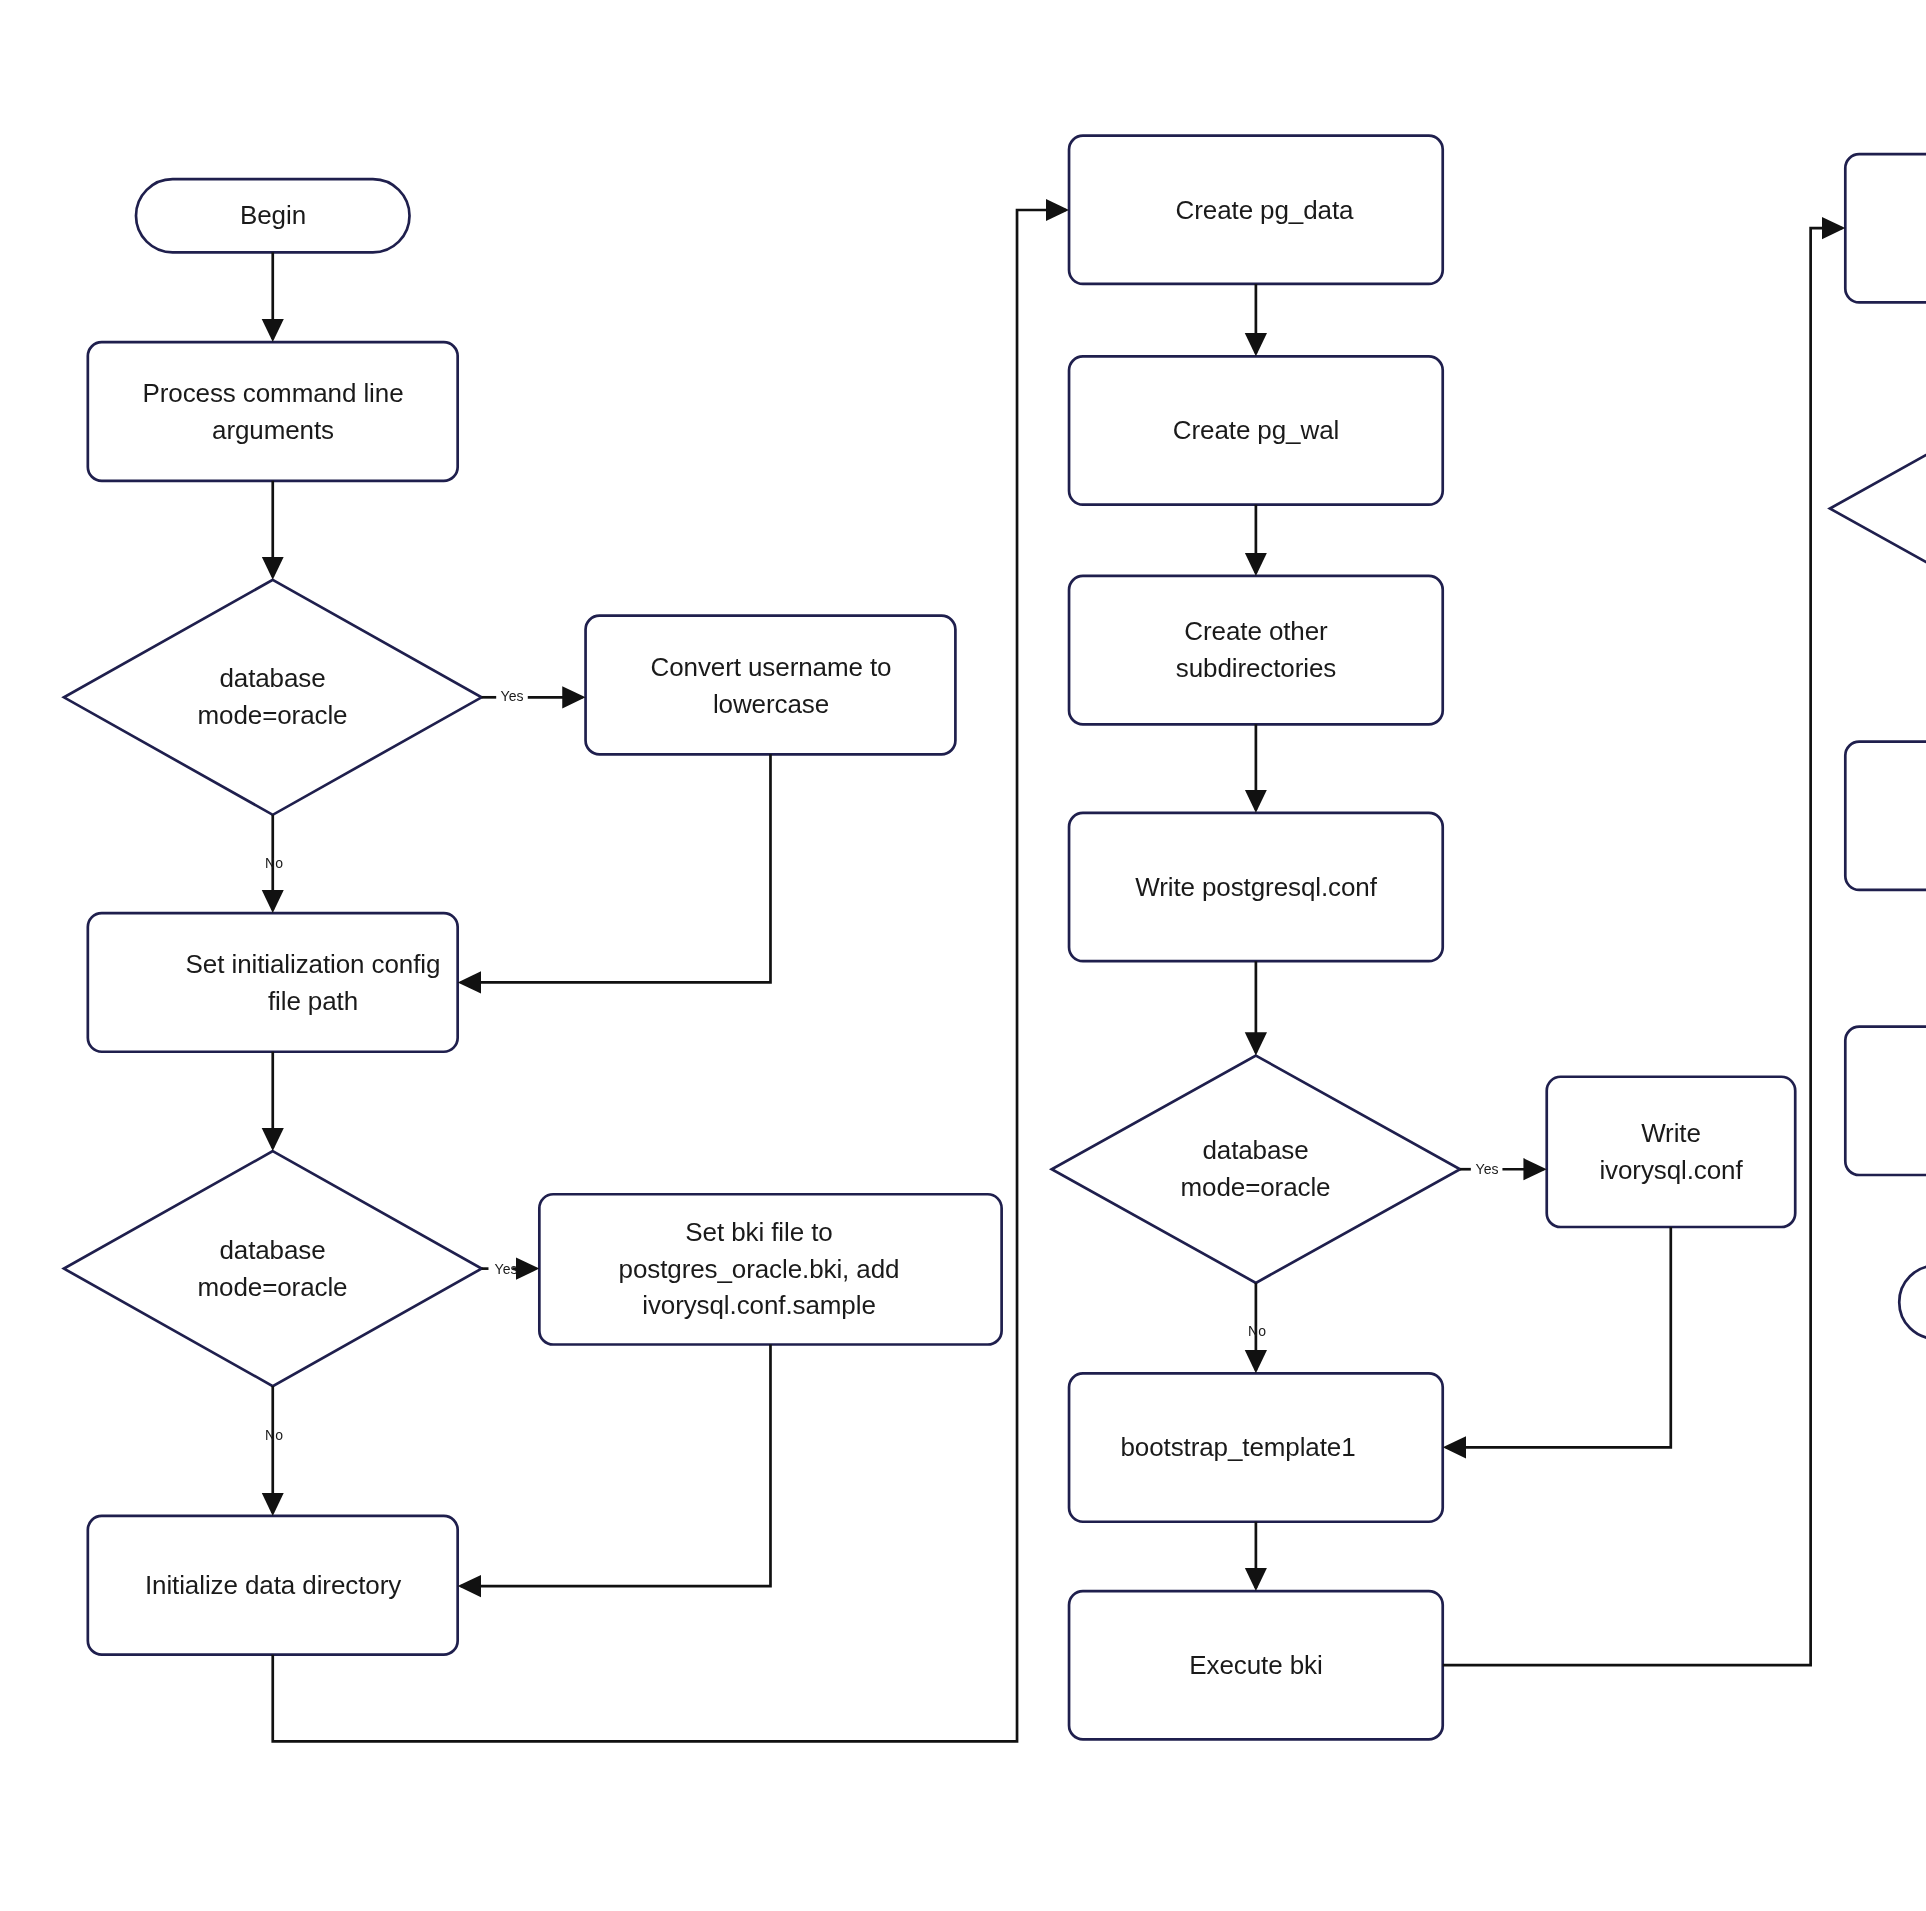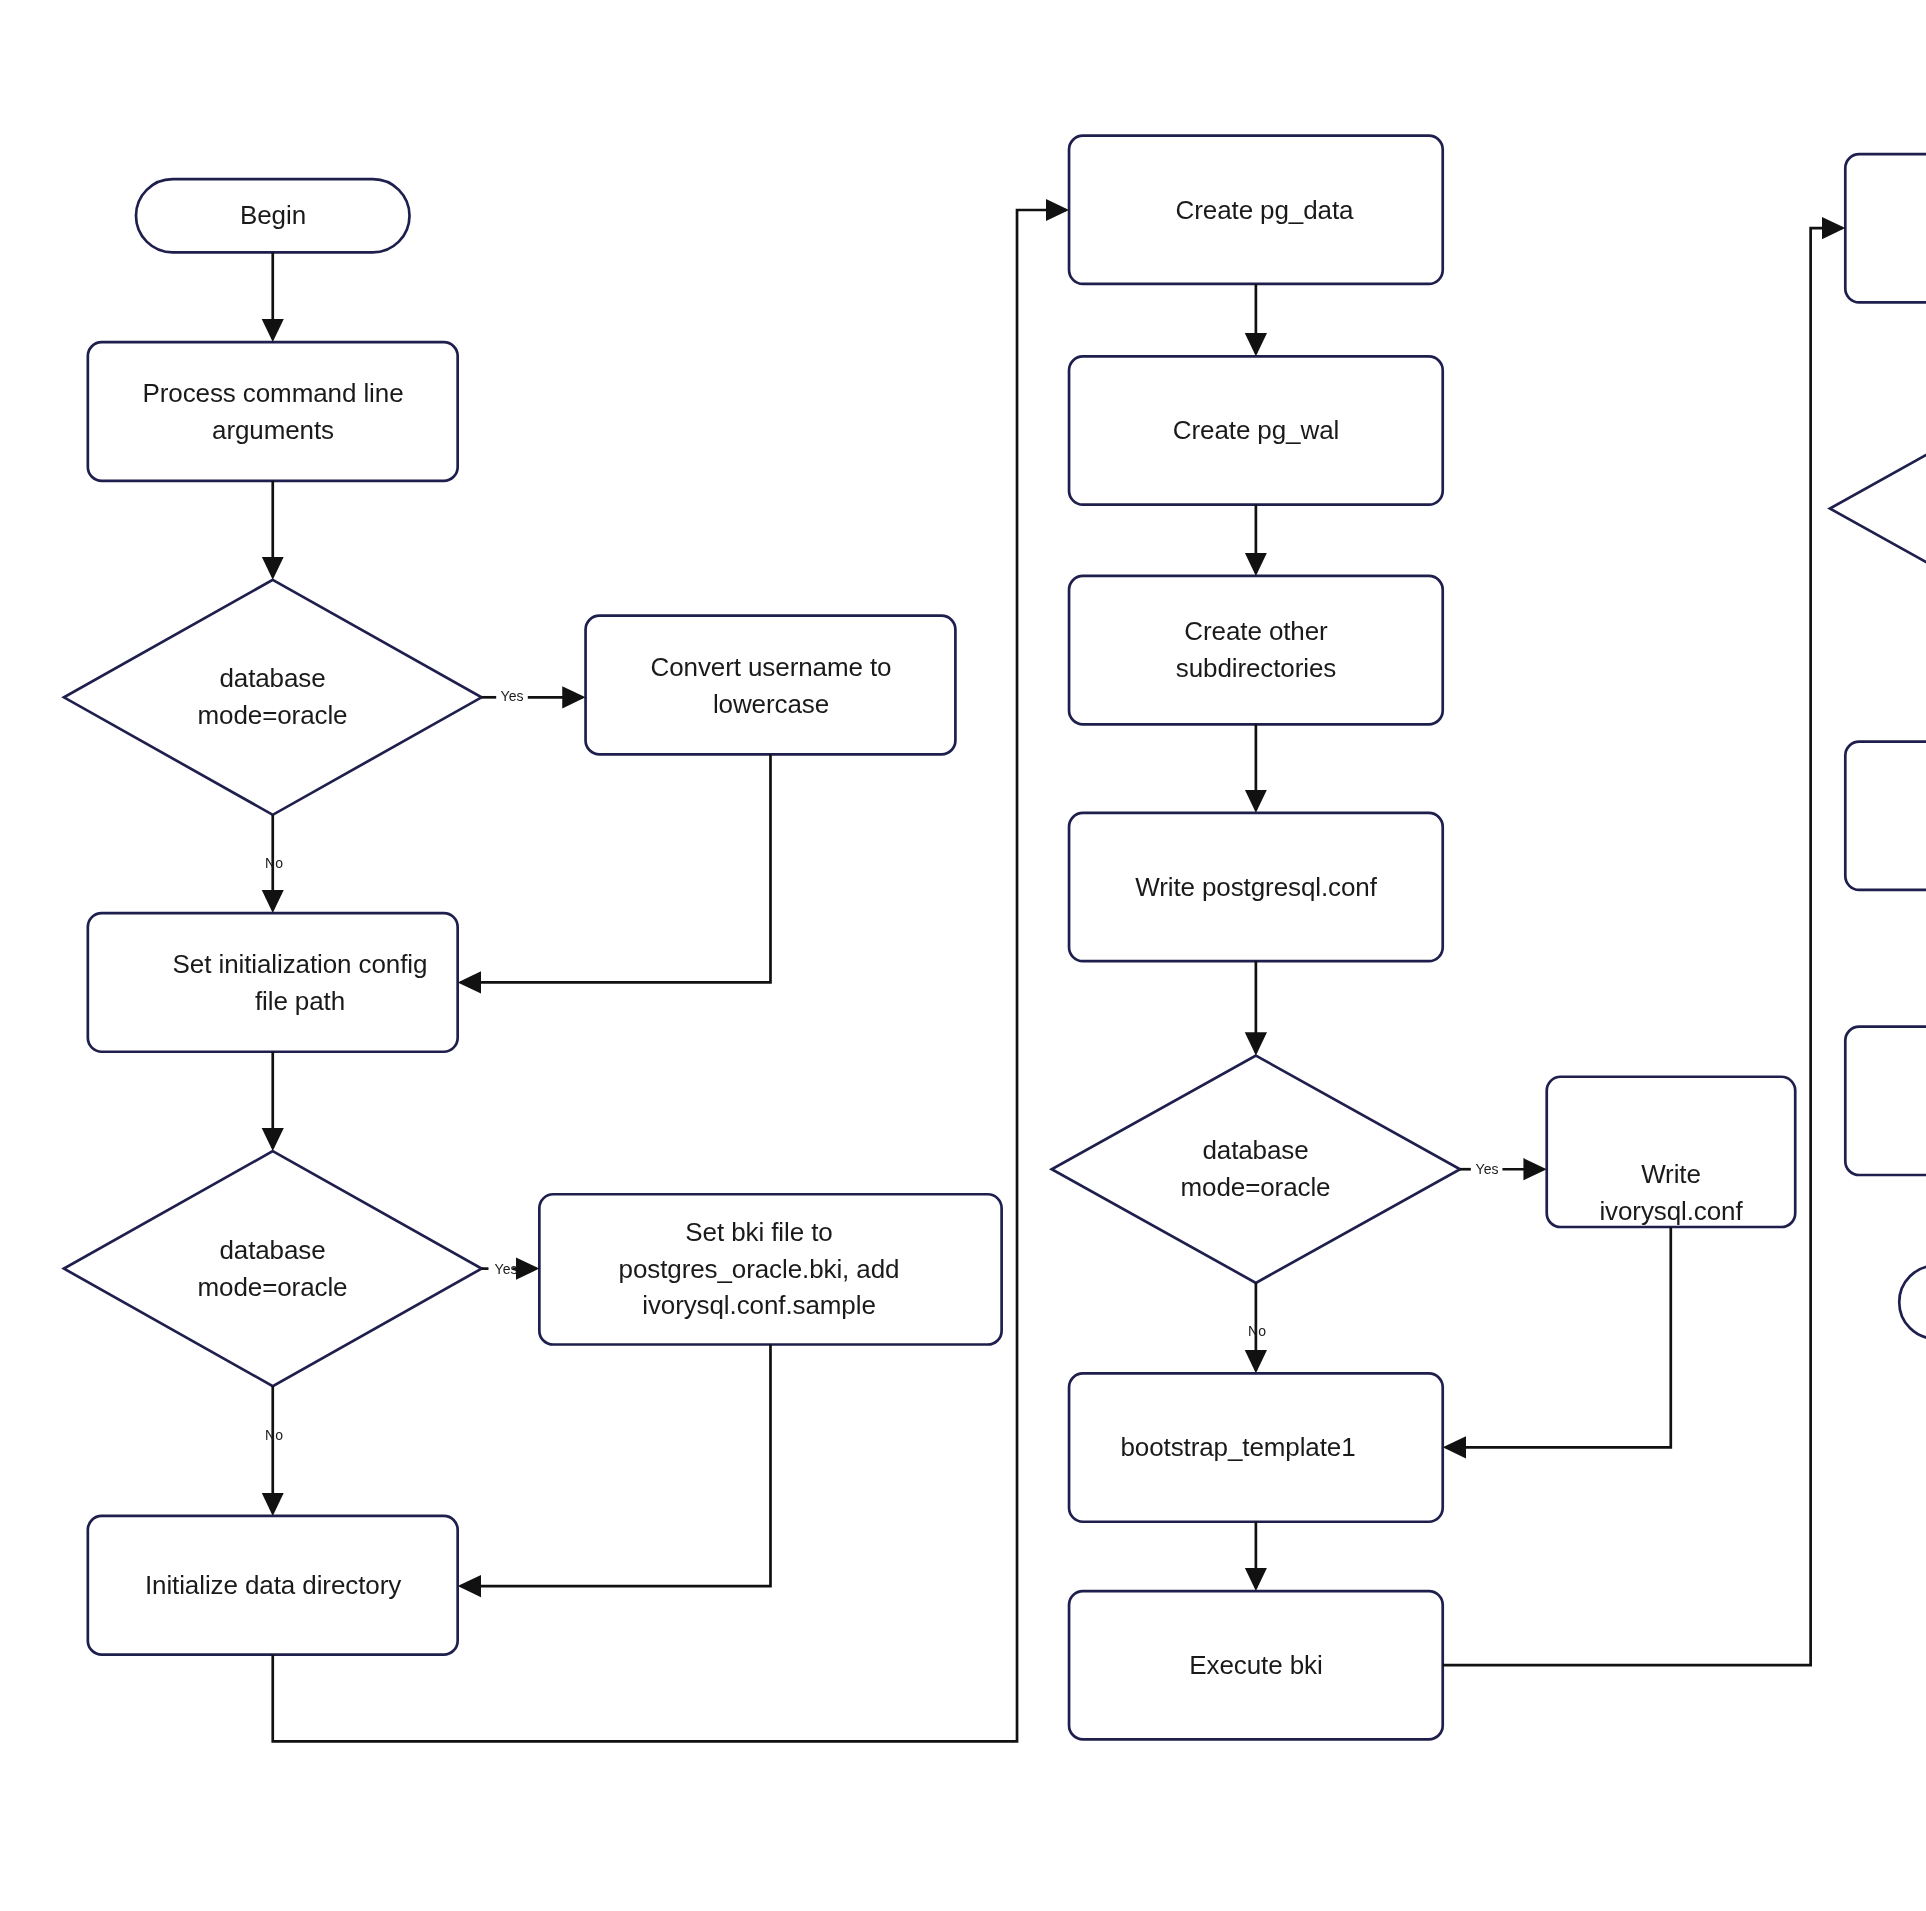--- a/index.html
+++ b/index.html
@@ -165,21 +165,21 @@
 
   <div class="node-label" style="left:88px; top:342px; width:370px; height:139px;">Process command line
 arguments</div>
 
   <div class="node-label" style="left:134px; top:639px; width:277px; height:116px;">database
 mode=oracle</div>
 
   <div class="node-label" style="left:586px; top:616px; width:370px; height:139px;">Convert username to
 lowercase</div>
 
-  <div class="node-label" style="left:83px; top:913px; width:434px; height:139px;">Set initialization config
+  <div class="node-label" style="left:96px; top:913px; width:434px; height:139px;">Set initialization config
 file path</div>
 
   <div class="node-label" style="left:134px; top:1211px; width:277px; height:116px;">database
 mode=oracle</div>
 
   <div class="node-label" style="left:539px; top:1194px; width:440px; height:150px;">Set bki file to
 postgres_oracle.bki, add
 ivorysql.conf.sample</div>
 
   <div class="node-label" style="left:88px; top:1516px; width:370px; height:139px;">Initialize data directory</div>
@@ -189,21 +189,21 @@
   <div class="node-label" style="left:1069px; top:356px; width:374px; height:148px;">Create pg_wal</div>
 
   <div class="node-label" style="left:1069px; top:576px; width:374px; height:148px;">Create other
 subdirectories</div>
 
   <div class="node-label" style="left:1069px; top:813px; width:374px; height:148px;">Write postgresql.conf</div>
 
   <div class="node-label" style="left:1117px; top:1111px; width:277px; height:116px;">database
 mode=oracle</div>
 
-  <div class="node-label" style="left:1547px; top:1077px; width:248px; height:150px;margin-top:41px;">Write
+  <div class="node-label" style="left:1547px; top:1077px; width:248px; height:150px;">Write
 ivorysql.conf</div>
 
   <div class="node-label" style="left:1069px; top:1373px; width:338px; height:148px;">bootstrap_template1</div>
 
   <div class="node-label" style="left:1069px; top:1591px; width:374px; height:148px;">Execute bki</div>
 
   <div class="node-label" style="left:1845px; top:154px; width:378px; height:148px;">Initialize database
 objects</div>
 
   <div class="node-label" style="left:1895px; top:451px; width:277px; height:116px;">database

